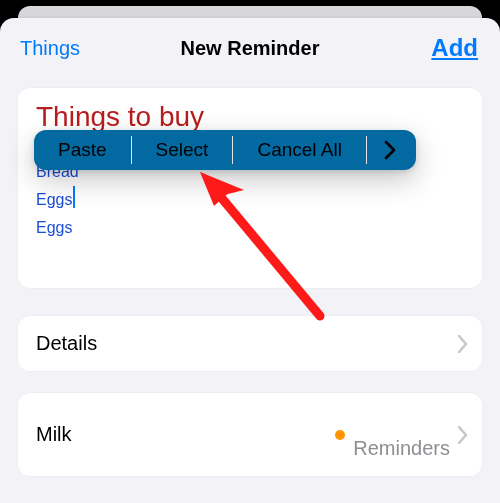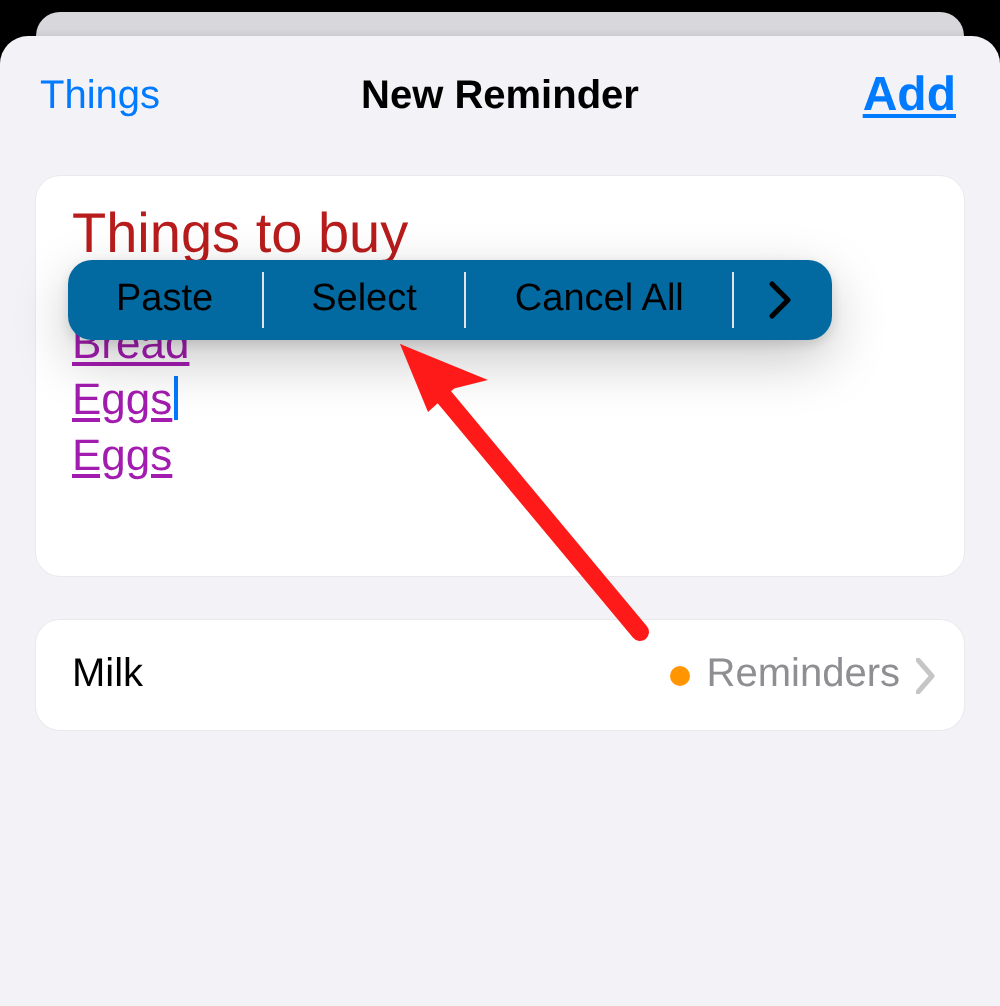--- a/index.html
+++ b/index.html
@@ -68,44 +68,43 @@
     min-height: 200px;
   }
   .edit-title {
     font-size: 28px;
     font-weight: 400;
     color: #b91c1c;
     line-height: 26px;
   }
   .edit-notes {
     margin-top: 28px;
-    font-size: 22px;
-    color: #a21caf;
+    font-size: 16px;
+    color: #1d4ed8;
     line-height: 28px;
-    text-decoration: underline;
   }
   .edit-notes .cursor {
     display: inline-block;
     width: 2px; height: 22px;
     background: #007aff;
     vertical-align: -3px;
     margin-left: 1px;
   }
 
   .row-card { margin-top: 28px; }
   .row {
     display: flex;
     align-items: center;
     justify-content: space-between;
     padding: 16px 14px 16px 18px;
     font-size: 20px;
     color: #000;
   }
   .row .right { display: flex; align-items: center; gap: 8px; }
-  .row .value { color: #8e8e93; font-size: 20px; }
+  .row .value { color: #8e8e93; font-size: 20px; margin-top: 28px; }
   .dot {
     width: 10px; height: 10px; border-radius: 50%;
     background: #ff9500;
     display: inline-block;
   }
   .chev {
     color: #c6c6c8;
     display: inline-flex;
   }
 
@@ -169,20 +168,32 @@
 
   <div class="card edit-card">
     <div class="edit-title">Things to buy</div>
     <div class="edit-notes">
       <span>Bread</span><br>
       <span>Eggs</span><span class="cursor"></span><br>
       <span>Eggs</span>
     </div>
   </div>
 
+  <div class="card row-card">
+    <div class="row">
+      <span>Details</span>
+      <span class="right">
+        <span class="chev">
+          <svg width="10" height="18" viewBox="0 0 10 18">
+              <path d="M1 1l7 8-7 8" fill="none" stroke="#c6c6c8" stroke-width="2.5" stroke-linecap="round" stroke-linejoin="round"></path>
+            </svg>
+        </span>
+      </span>
+    </div>
+  </div>
 
   <div class="card row-card" style="margin-top:22px;">
     <div class="row">
       <span>Milk</span>
       <span class="right">
         <span class="dot"></span>
         <span class="value">Reminders</span>
         <span class="chev">
           <svg width="10" height="18" viewBox="0 0 10 18">
               <path d="M1 1l7 8-7 8" fill="none" stroke="#c6c6c8" stroke-width="2.5" stroke-linecap="round" stroke-linejoin="round"></path>

